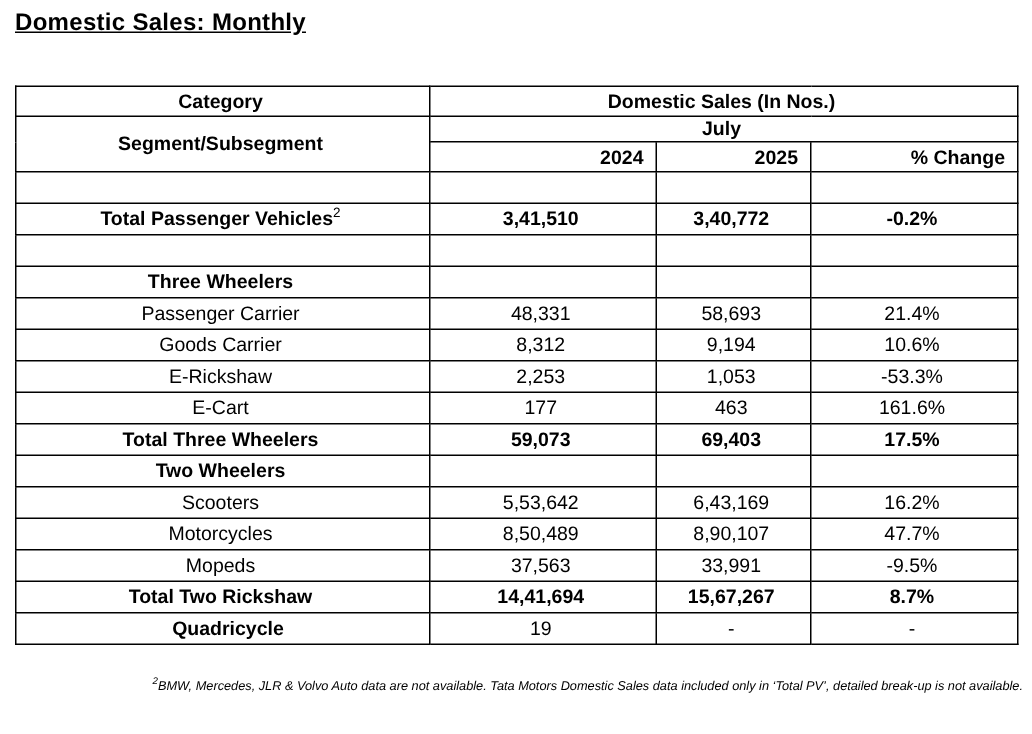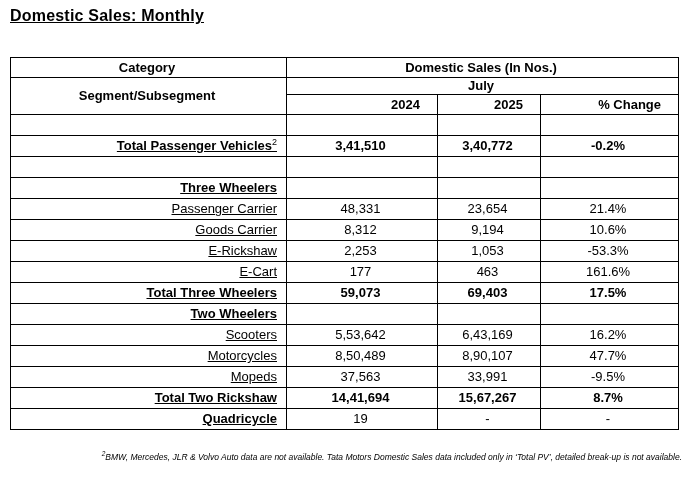--- a/index.html
+++ b/index.html
@@ -43,25 +43,25 @@
   td.hdr {
     font-weight: bold;
     text-align: center;
     font-size: 14px;
     padding: 0 4px;
   }
   tr.r-head1 td { height: 19px; line-height: 19px; }
   tr.r-head2 td { height: 16px; line-height: 16px; }
   tr.r-head3 td { height: 19px; line-height: 19px; }
   td.num { text-align: center; }
-  td.hdr.num { text-align: right; padding-right: 17px; }
+  td.hdr.num { text-align: right; padding-right: 8px; }
   tr.r-total td { font-weight: bold; }
   tr.r-section td.lbl { font-weight: bold; }
   tr.r-boldlabel td.lbl { font-weight: bold; padding-left: 16px; }
-  td.lbl { text-align: right; text-decoration: underline; }
+  td.lbl { text-align: center; }
   sup.lbl-sup { font-size: 9px; font-weight: normal; vertical-align: super; line-height: 0; }
   .footnote {
     position: absolute;
     left: 0;
     top: 452px;
     width: 682px;
     text-align: right;
     font-size: 8.5px;
     font-style: italic;
     line-height: 10.5px;
@@ -122,21 +122,21 @@
       <tr class="r-section">
         <td class="lbl">Three Wheelers</td>
         <td class="num"></td>
         <td class="num"></td>
         <td class="num"></td>
       </tr>
 
       <tr class="r-data">
         <td class="lbl">Passenger Carrier</td>
         <td class="num">48,331</td>
-        <td class="num">23,654</td>
+        <td class="num">58,693</td>
         <td class="num">21.4%</td>
       </tr>
 
       <tr class="r-data">
         <td class="lbl">Goods Carrier</td>
         <td class="num">8,312</td>
         <td class="num">9,194</td>
         <td class="num">10.6%</td>
       </tr>
 

